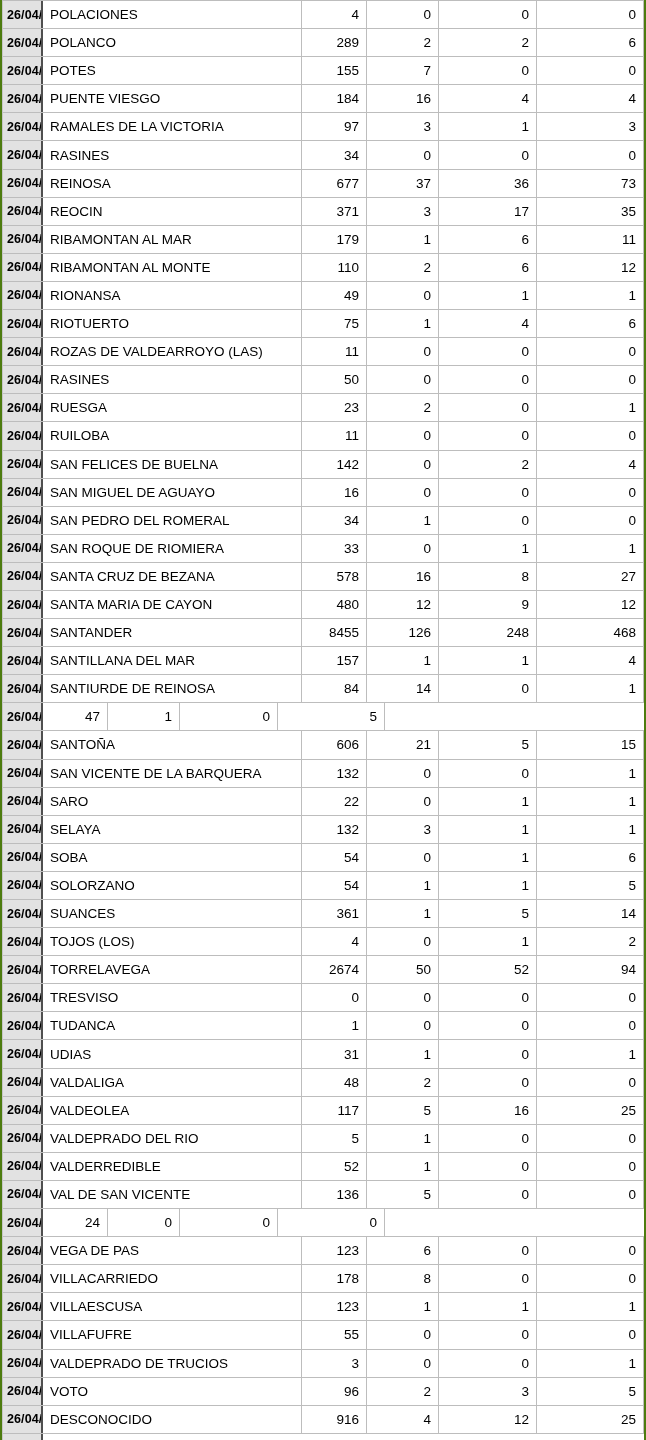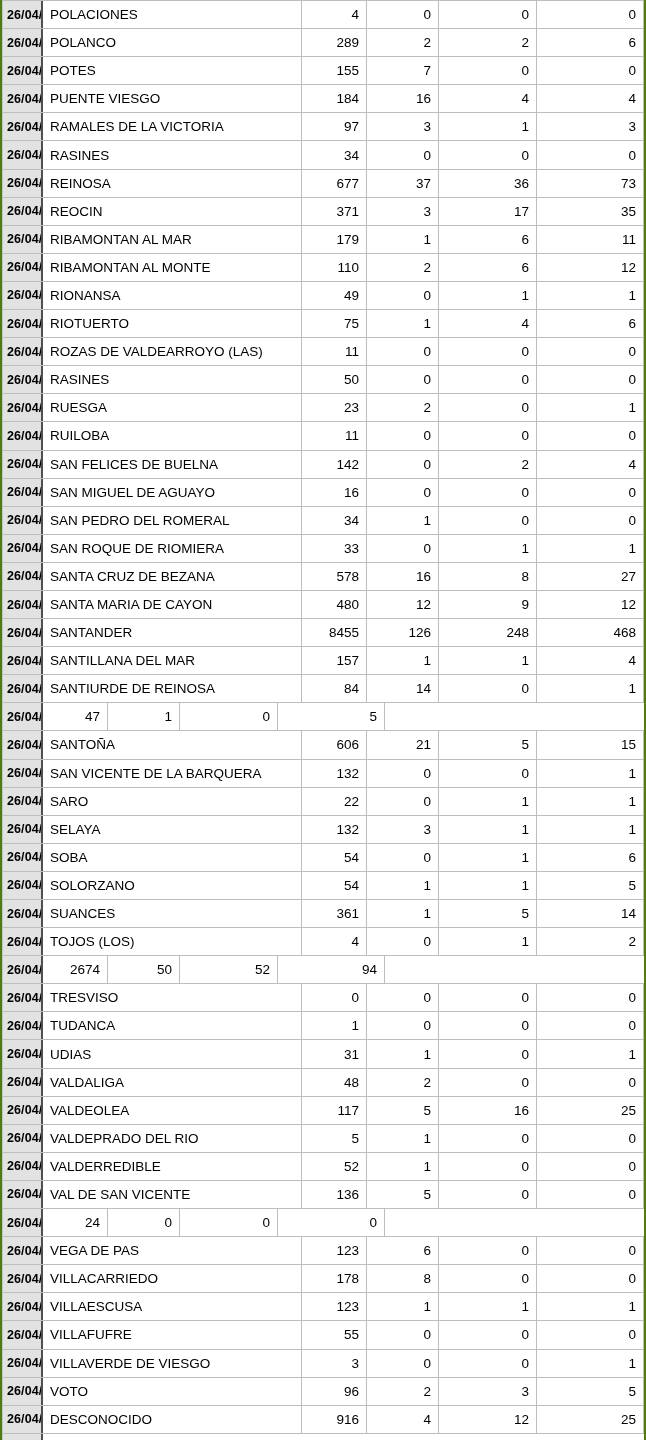--- a/index.html
+++ b/index.html
@@ -375,20 +375,21 @@
     <div class="cell date">26/04/</div>
     <div class="cell name">TOJOS (LOS)</div>
     <div class="cell num n1">4</div>
     <div class="cell num n2">0</div>
     <div class="cell num n3">1</div>
     <div class="cell num n4">2</div>
   </div>
 
   <div class="row">
     <div class="cell date">26/04/</div>
+    <div class="cell name">TORRELAVEGA</div>
     <div class="cell num n1">2674</div>
     <div class="cell num n2">50</div>
     <div class="cell num n3">52</div>
     <div class="cell num n4">94</div>
   </div>
 
   <div class="row">
     <div class="cell date">26/04/</div>
     <div class="cell name">TRESVISO</div>
     <div class="cell num n1">0</div>
@@ -499,21 +500,21 @@
     <div class="cell date">26/04/</div>
     <div class="cell name">VILLAFUFRE</div>
     <div class="cell num n1">55</div>
     <div class="cell num n2">0</div>
     <div class="cell num n3">0</div>
     <div class="cell num n4">0</div>
   </div>
 
   <div class="row">
     <div class="cell date">26/04/</div>
-    <div class="cell name">VILLAVERDE DE VIESGO</div>
+    <div class="cell name">VALDEPRADO DE TRUCIOS</div>
     <div class="cell num n1">3</div>
     <div class="cell num n2">0</div>
     <div class="cell num n3">0</div>
     <div class="cell num n4">1</div>
   </div>
 
   <div class="row">
     <div class="cell date">26/04/</div>
     <div class="cell name">VOTO</div>
     <div class="cell num n1">96</div>

